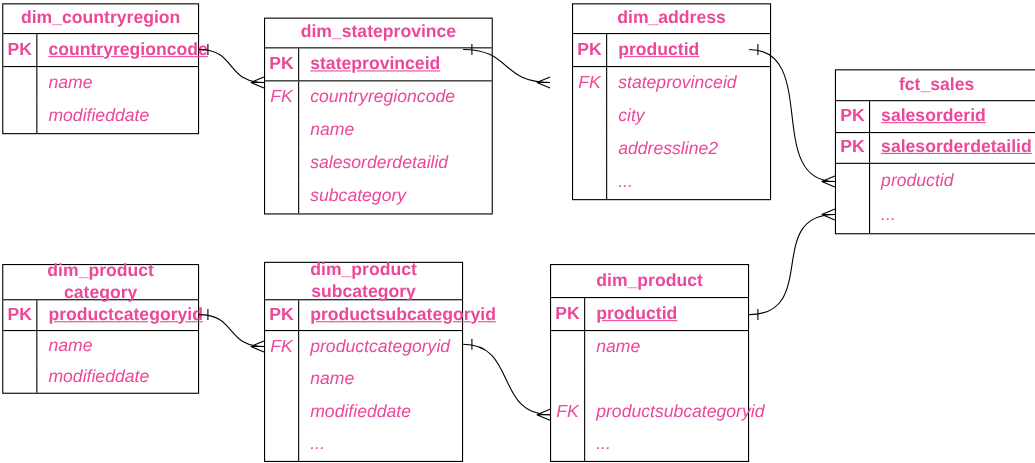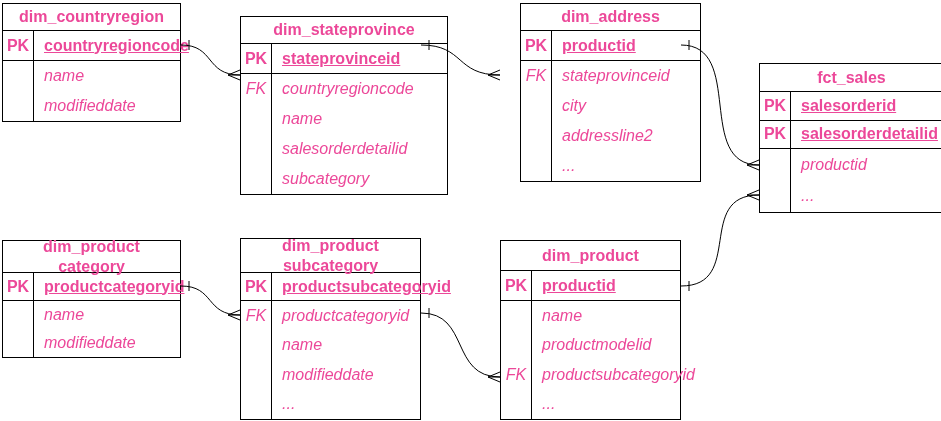--- a/index.html
+++ b/index.html
@@ -207,21 +207,20 @@
     <div class="row pk">
       <div class="gutter">PK</div>
       <div class="cell">productid</div>
     </div>
     <div class="row attr">
       <div class="gutter"></div>
       <div class="cell">name</div>
     </div>
     <div class="row attr">
       <div class="gutter"></div>
-      <div class="cell">productmodelid</div>
     </div>
     <div class="row attr fk">
       <div class="gutter">FK</div>
       <div class="cell">productsubcategoryid</div>
     </div>
     <div class="row attr">
       <div class="gutter"></div>
       <div class="cell">...</div>
     </div>
   </div>

